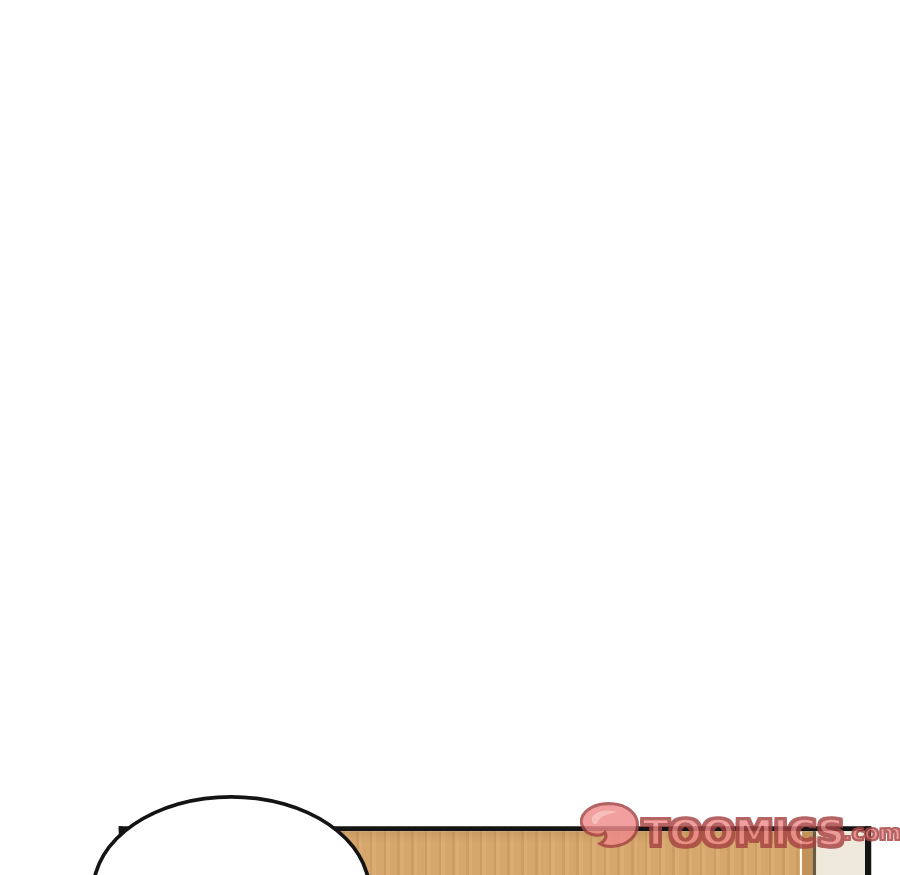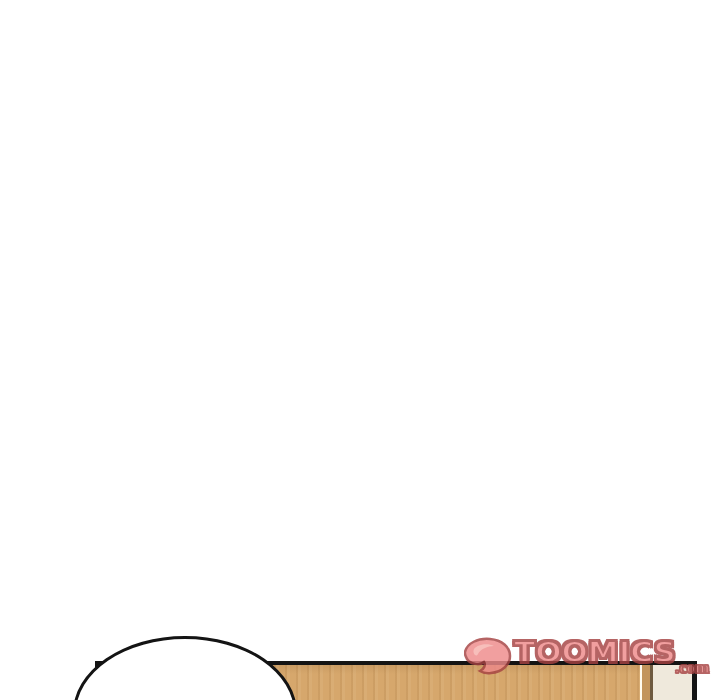--- a/index.html
+++ b/index.html
@@ -70,21 +70,21 @@
     z-index: 2;
   }
 
   
   .watermark {
     position: absolute;
     left: 464px;
     top: 637px;
     height: 46px;
     display: flex;
-    align-items: flex-start;
+    align-items: flex-end;
     opacity: 0.82;
     z-index: 3;
   }
   .logo-icon {
     width: 48px;
     height: 42px;
     margin-right: 2px;
     flex: none;
   }
   .logo-text {
@@ -111,21 +111,20 @@
     line-height: 1;
     color: var(--logo-fill);
     -webkit-text-stroke: 1.5px var(--logo-outline);
     text-shadow:
       -1px -1px 0 var(--logo-outline),
        1px -1px 0 var(--logo-outline),
       -1px  1px 0 var(--logo-outline),
        1px  1px 0 var(--logo-outline);
     align-self: flex-end;
     margin: 0 0 7px -1px;
-    font-family: Liberation Serif, serif;
   }
 </style>
 </head>
 <body>
 
 <div class="stage">
 
   <div class="panel">
     <div class="wood-surface"></div>
     <div class="wood-edge"></div>

